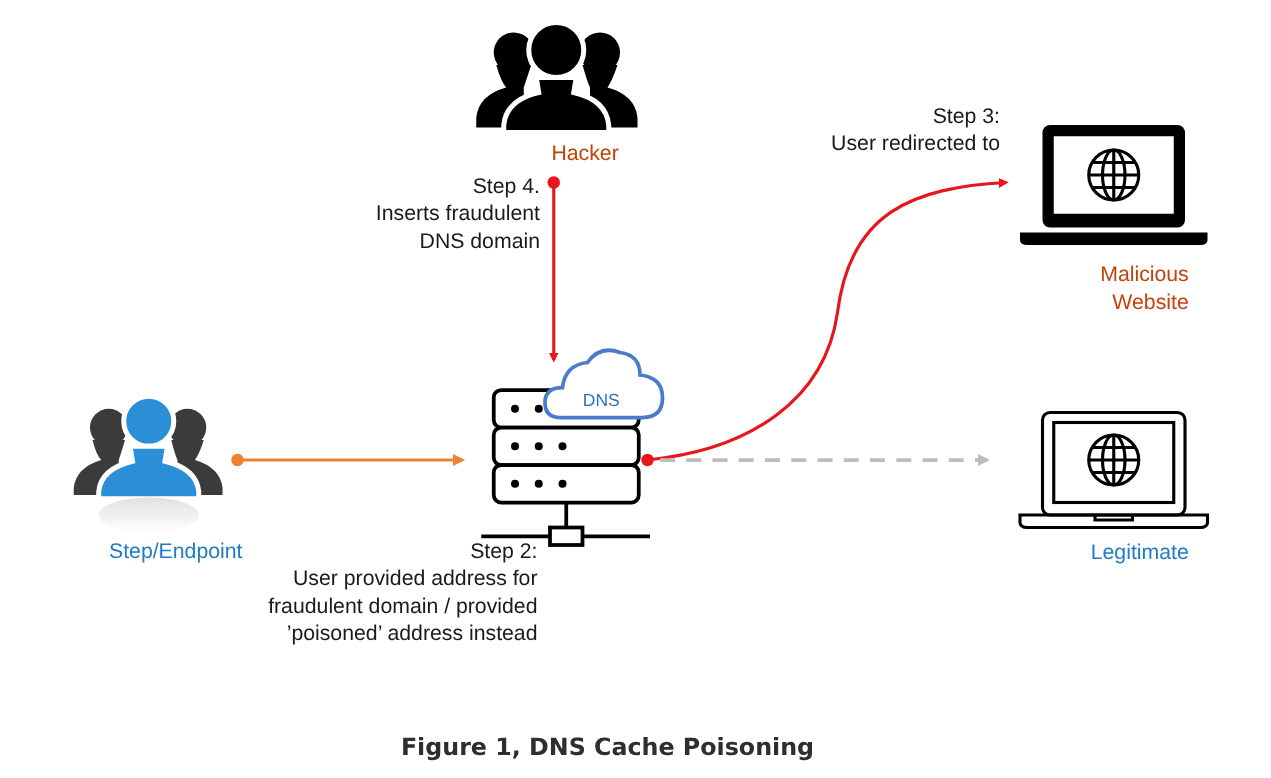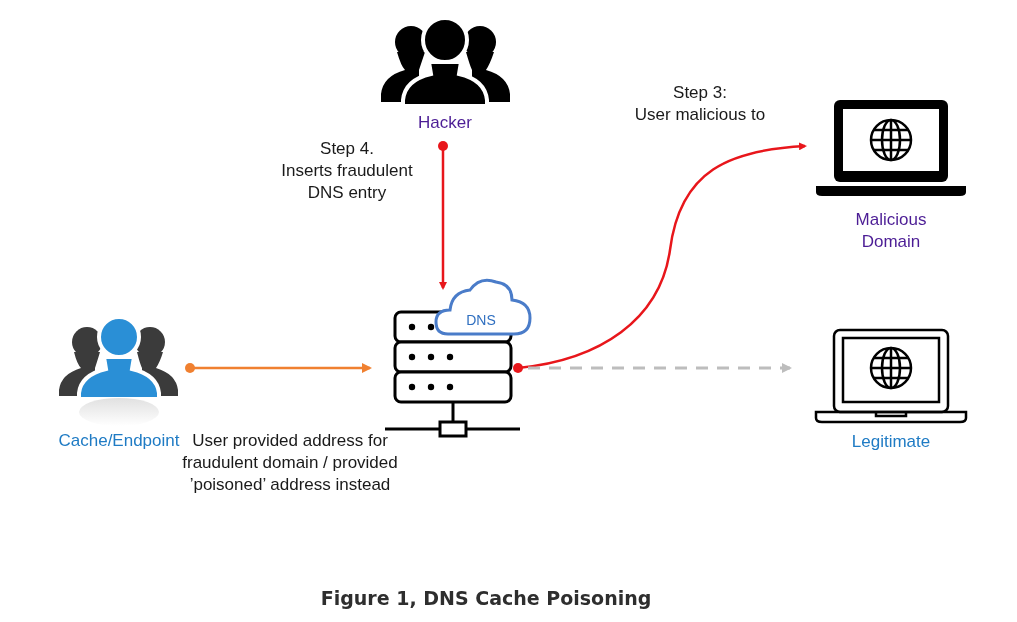--- a/index.html
+++ b/index.html
@@ -1,20 +1,20 @@
 <!DOCTYPE html>
 <html><head>
 <meta charset="utf-8">
 <style>
   html, body { margin:0; padding:0; background:#ffffff; }
   body { width:1017px; height:622px; position:relative; overflow:hidden;
          font-family:"Liberation Sans", sans-serif; }
   #diagram { position:absolute; left:0; top:0; width:1017px; height:622px; }
-  .lbl { position:absolute; text-align:center; font-size:17px; line-height:22px; color:#1a1a1a; }
-  .red { color:#4c1d95; }
+  .lbl { position:absolute; text-align:right; font-size:17px; line-height:22px; color:#1a1a1a; }
+  .red { color:#c2410c; }
   .blue { color:#1f7bc4; }
   .caption { position:absolute; left:0; width:972px; top:587px; text-align:center;
              font-family:"DejaVu Sans", sans-serif; font-weight:bold; font-size:19px; color:#2e2e2e; }
 </style>
 </head>
 <body>
 
 <svg id="diagram" viewBox="0 0 1017 622" xmlns="http://www.w3.org/2000/svg">
   <defs>
     <marker id="arRed" markerWidth="8" markerHeight="8" refX="6" refY="4" orient="auto" markerUnits="userSpaceOnUse">
@@ -129,40 +129,41 @@
     <circle cx="891" cy="368" r="20"></circle>
     <ellipse cx="891" cy="368" rx="9" ry="20"></ellipse>
     <line x1="871" y1="368" x2="911" y2="368"></line>
     <line x1="891" y1="348" x2="891" y2="388"></line>
     <line x1="874" y1="358" x2="908" y2="358"></line>
     <line x1="874" y1="378" x2="908" y2="378"></line>
   </g>
 </svg>
 
 <div class="lbl red" style="left:395px; top:112px; width:100px;">Hacker</div>
-<div class="lbl blue" style="left:44px; top:430px; width:150px;">Cache/Endpoint</div>
+<div class="lbl blue" style="left:44px; top:430px; width:150px;">Step/Endpoint</div>
 
 <div class="lbl red" style="left:831px; top:209px; width:120px;">
   <div>Malicious</div>
-  <div>Domain</div>
+  <div>Website</div>
 </div>
 <div class="lbl blue" style="left:831px; top:431px; width:120px;">
   <div>Legitimate</div>
 </div>
 
 <div class="lbl" style="left:262px; top:138px; width:170px;">
   <div>Step 4.</div>
   <div>Inserts fraudulent</div>
-  <div>DNS entry</div>
+  <div>DNS domain</div>
 </div>
 
 <div class="lbl" style="left:150px; top:430px; width:280px;">
+  <div>Step 2:</div>
   <div>User provided address for</div>
   <div>fraudulent domain / provided</div>
   <div>’poisoned’ address instead</div>
 </div>
 
 <div class="lbl" style="left:600px; top:82px; width:200px;">
   <div>Step 3:</div>
-  <div>User malicious to</div>
+  <div>User redirected to</div>
 </div>
 
 <div class="caption">Figure 1, DNS Cache Poisoning</div>
 
 </body></html>

